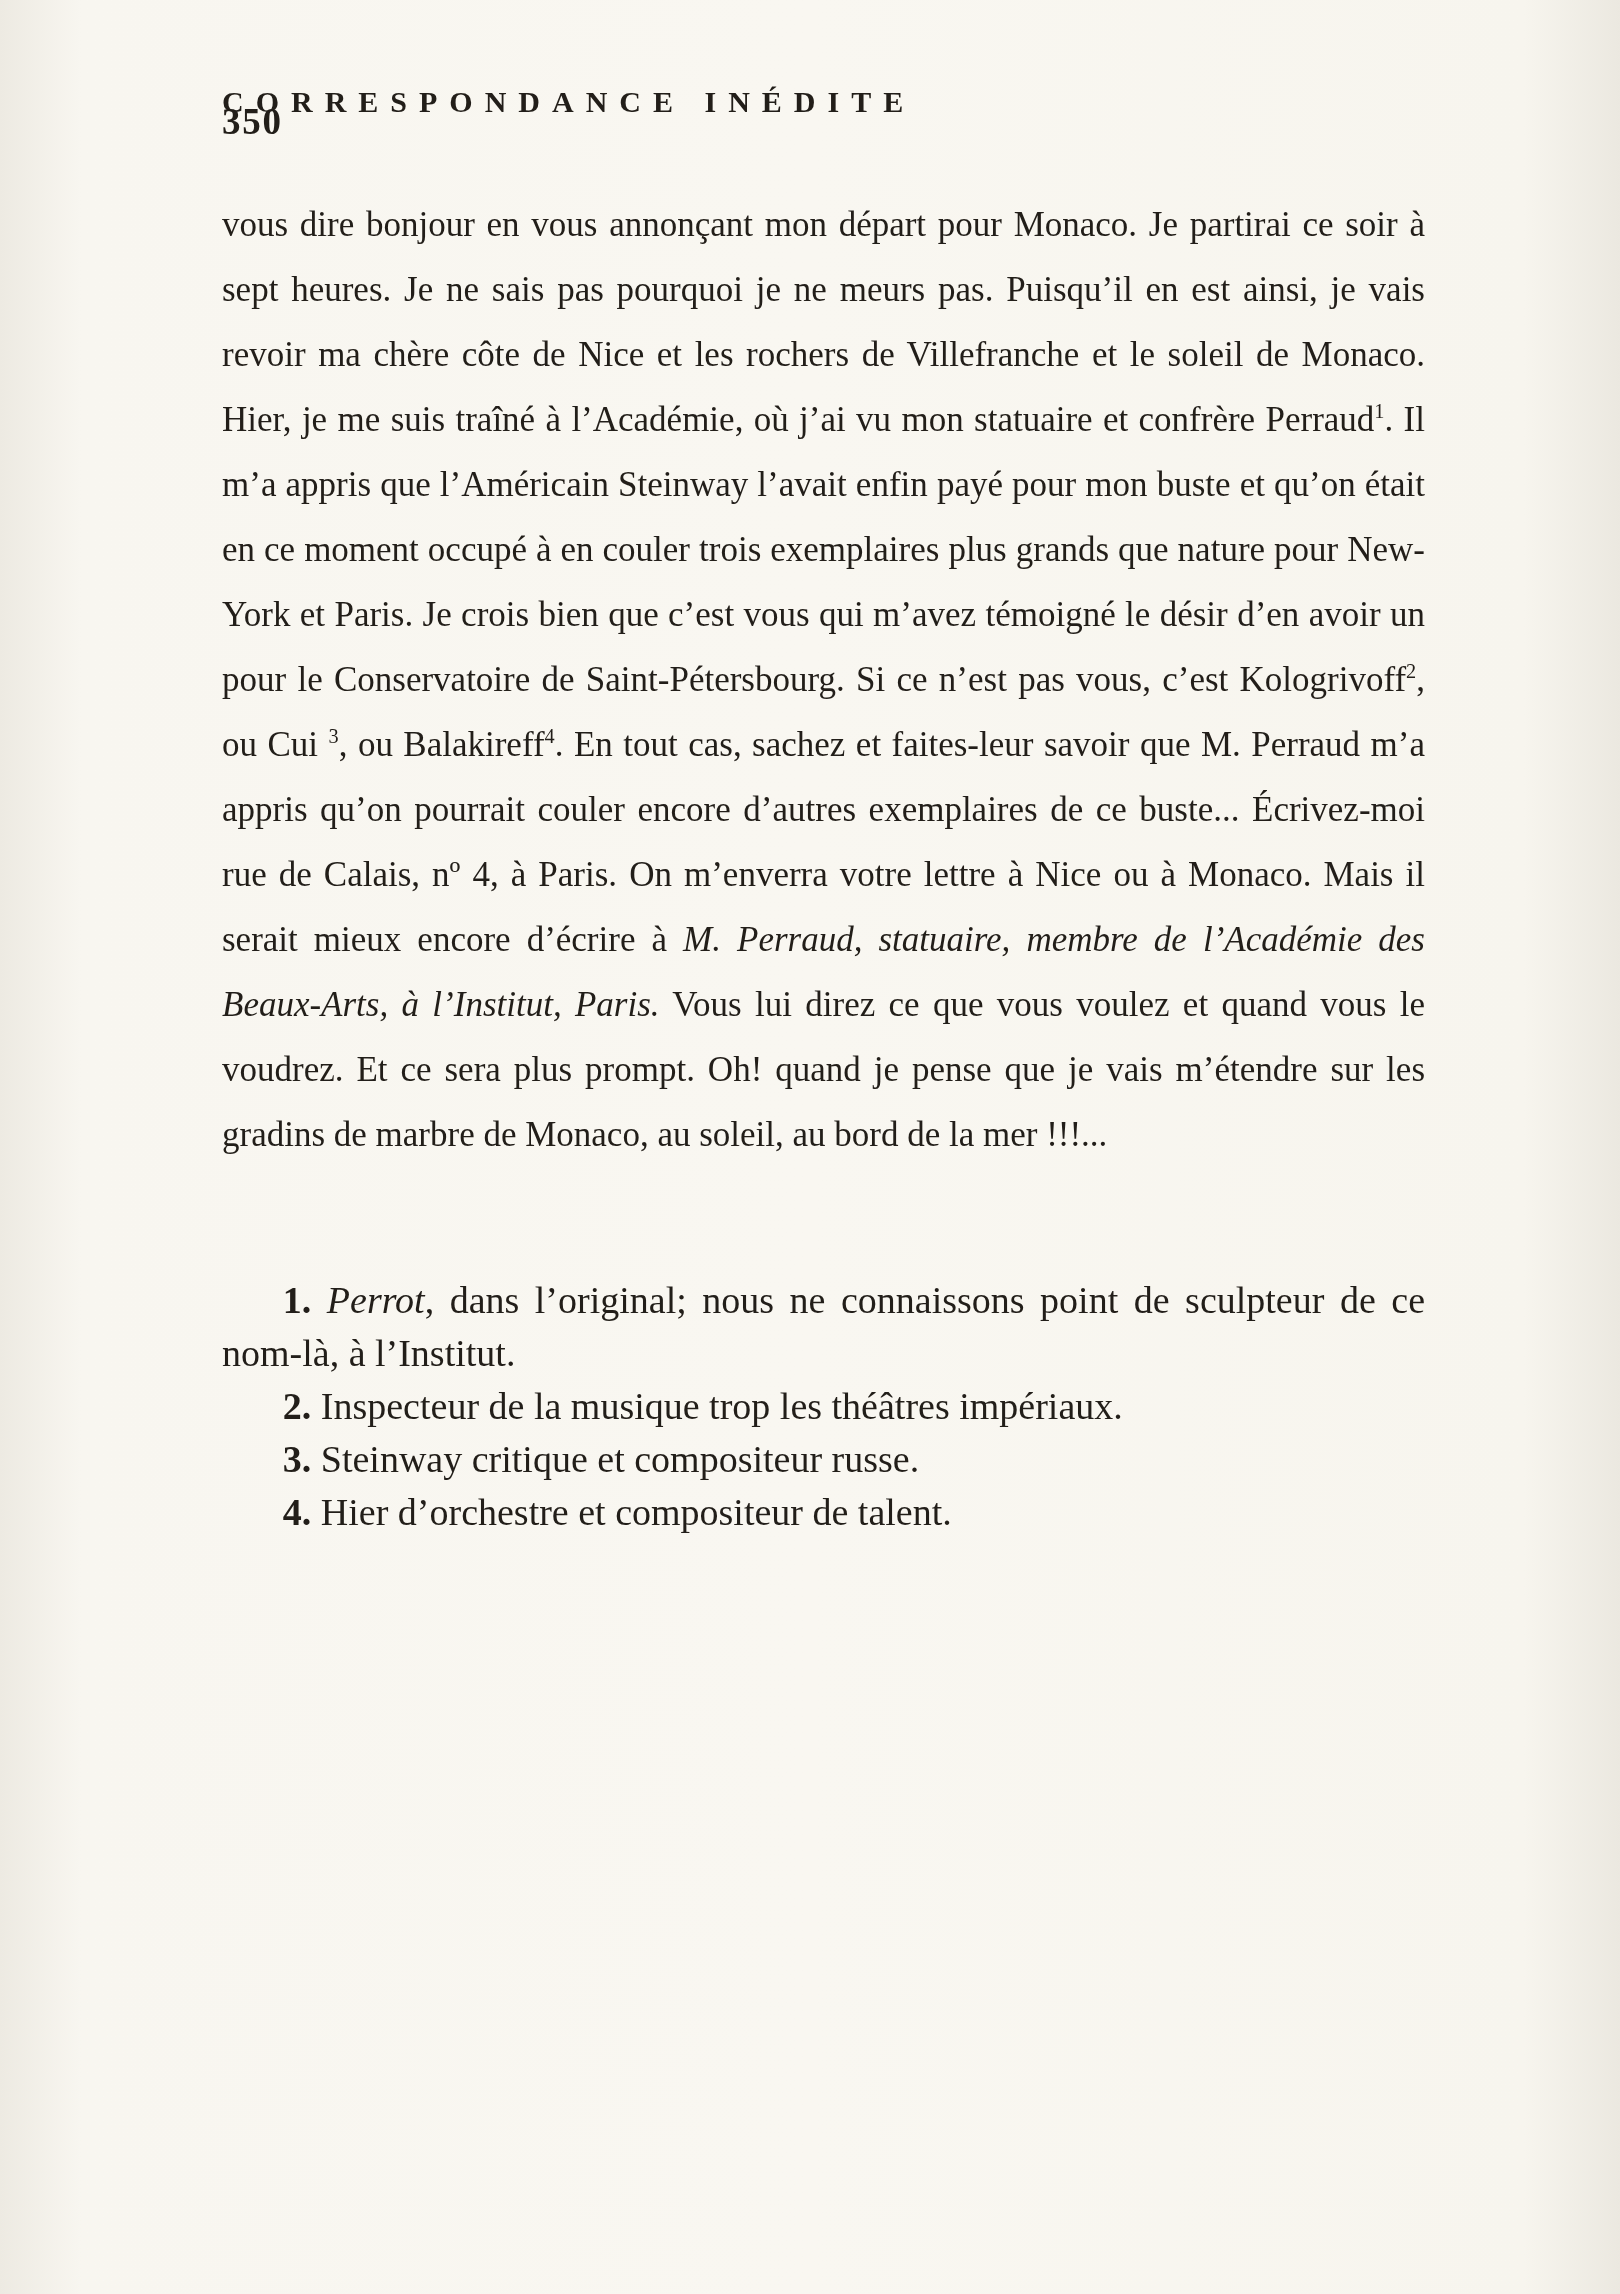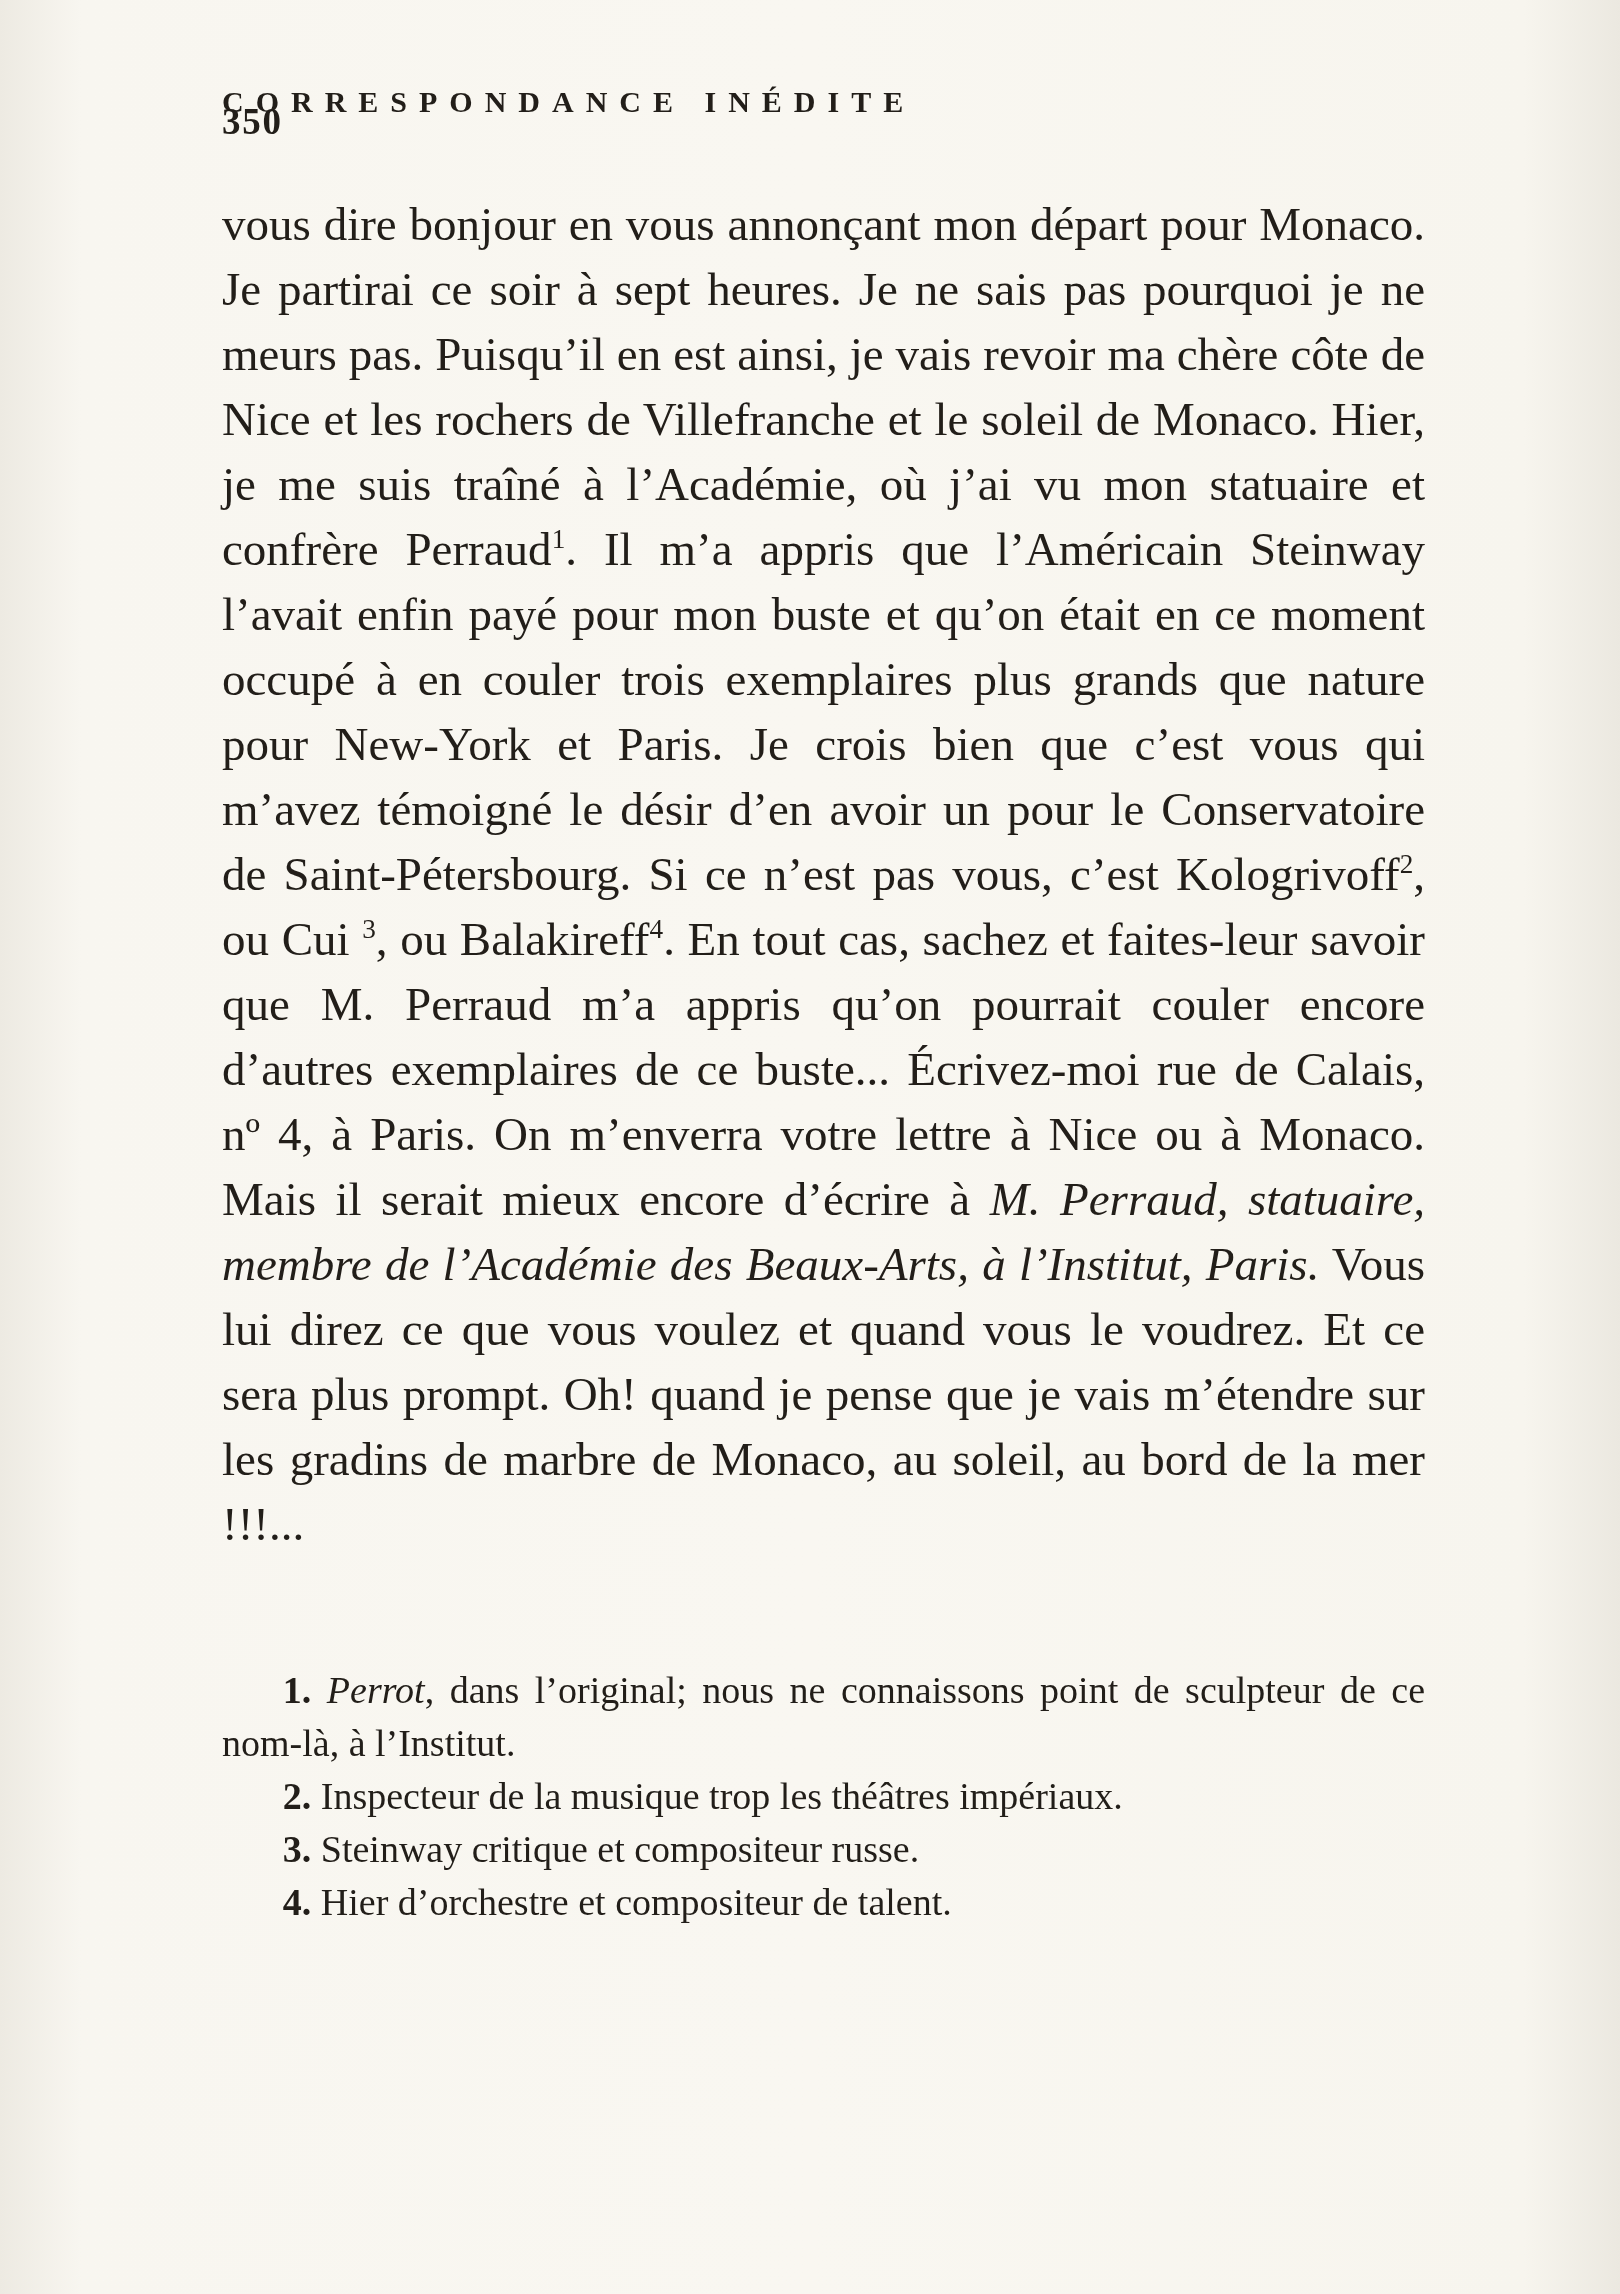--- a/index.html
+++ b/index.html
@@ -34,21 +34,21 @@
   .running-title {
     display: block;
     text-align: left;
     font-size: 30px;
     font-weight: bold;
     letter-spacing: 0.40em;
     white-space: nowrap;
   }
   .text-block {
     margin-top: 57px;
-    font-size: 47px;
+    font-size: 35px;
     line-height: 65px;
     text-align: justify;
     text-justify: inter-word;
   }
   .para { margin: 0; }
   .para.indent { text-indent: 1.5em; }
   sup.fnref {
     font-size: 58%;
     line-height: 0;
     vertical-align: super;

